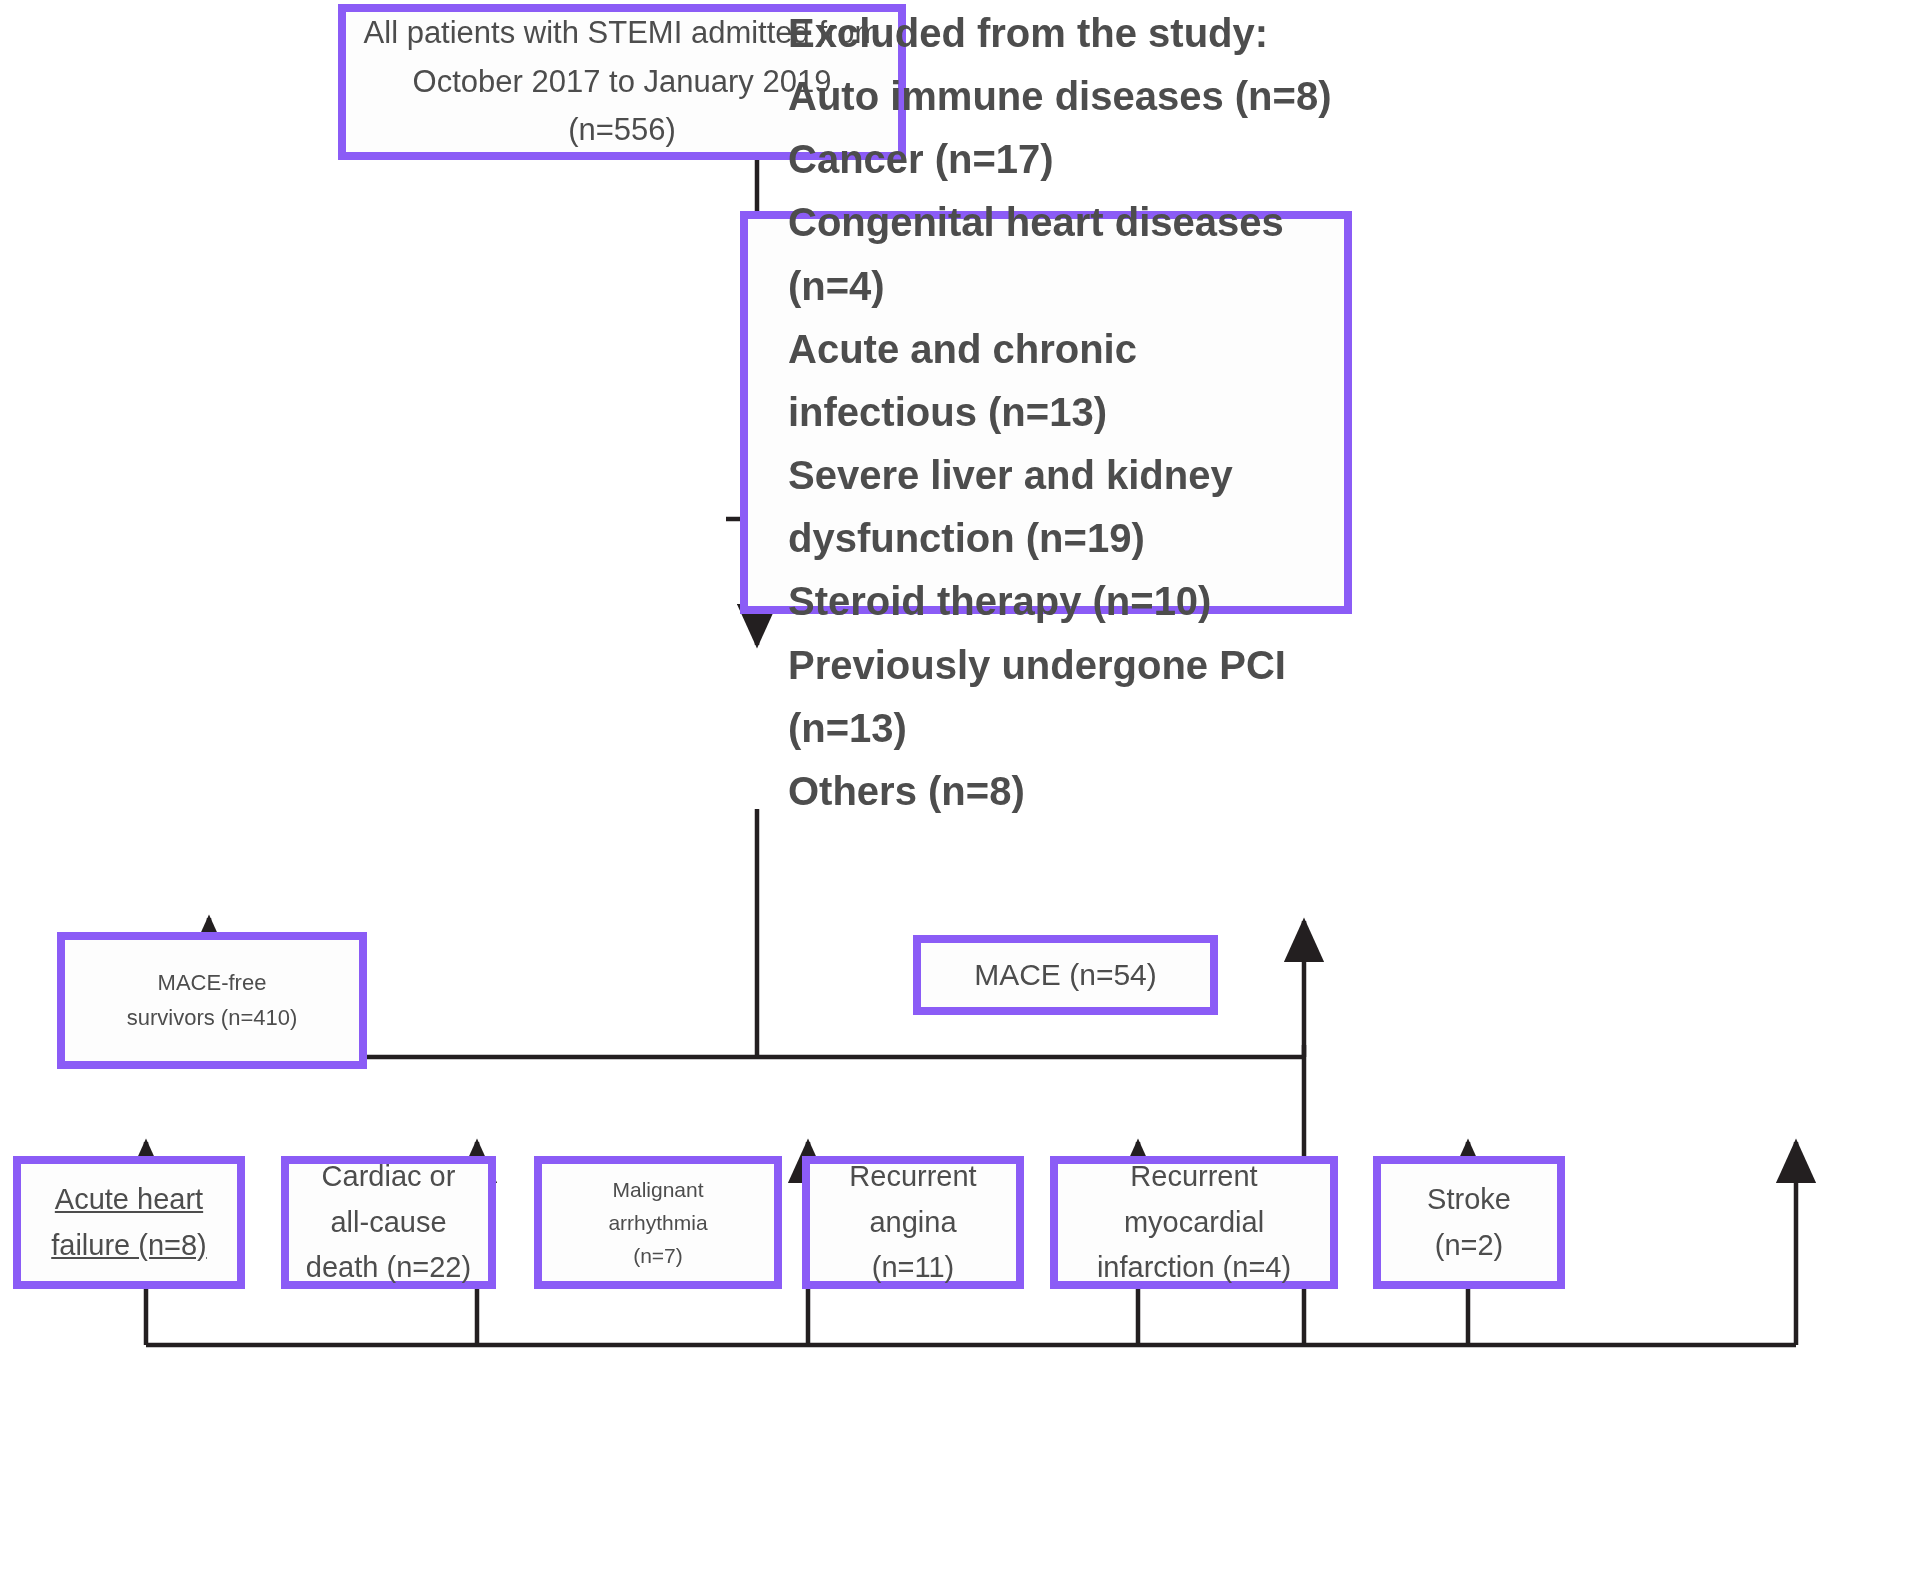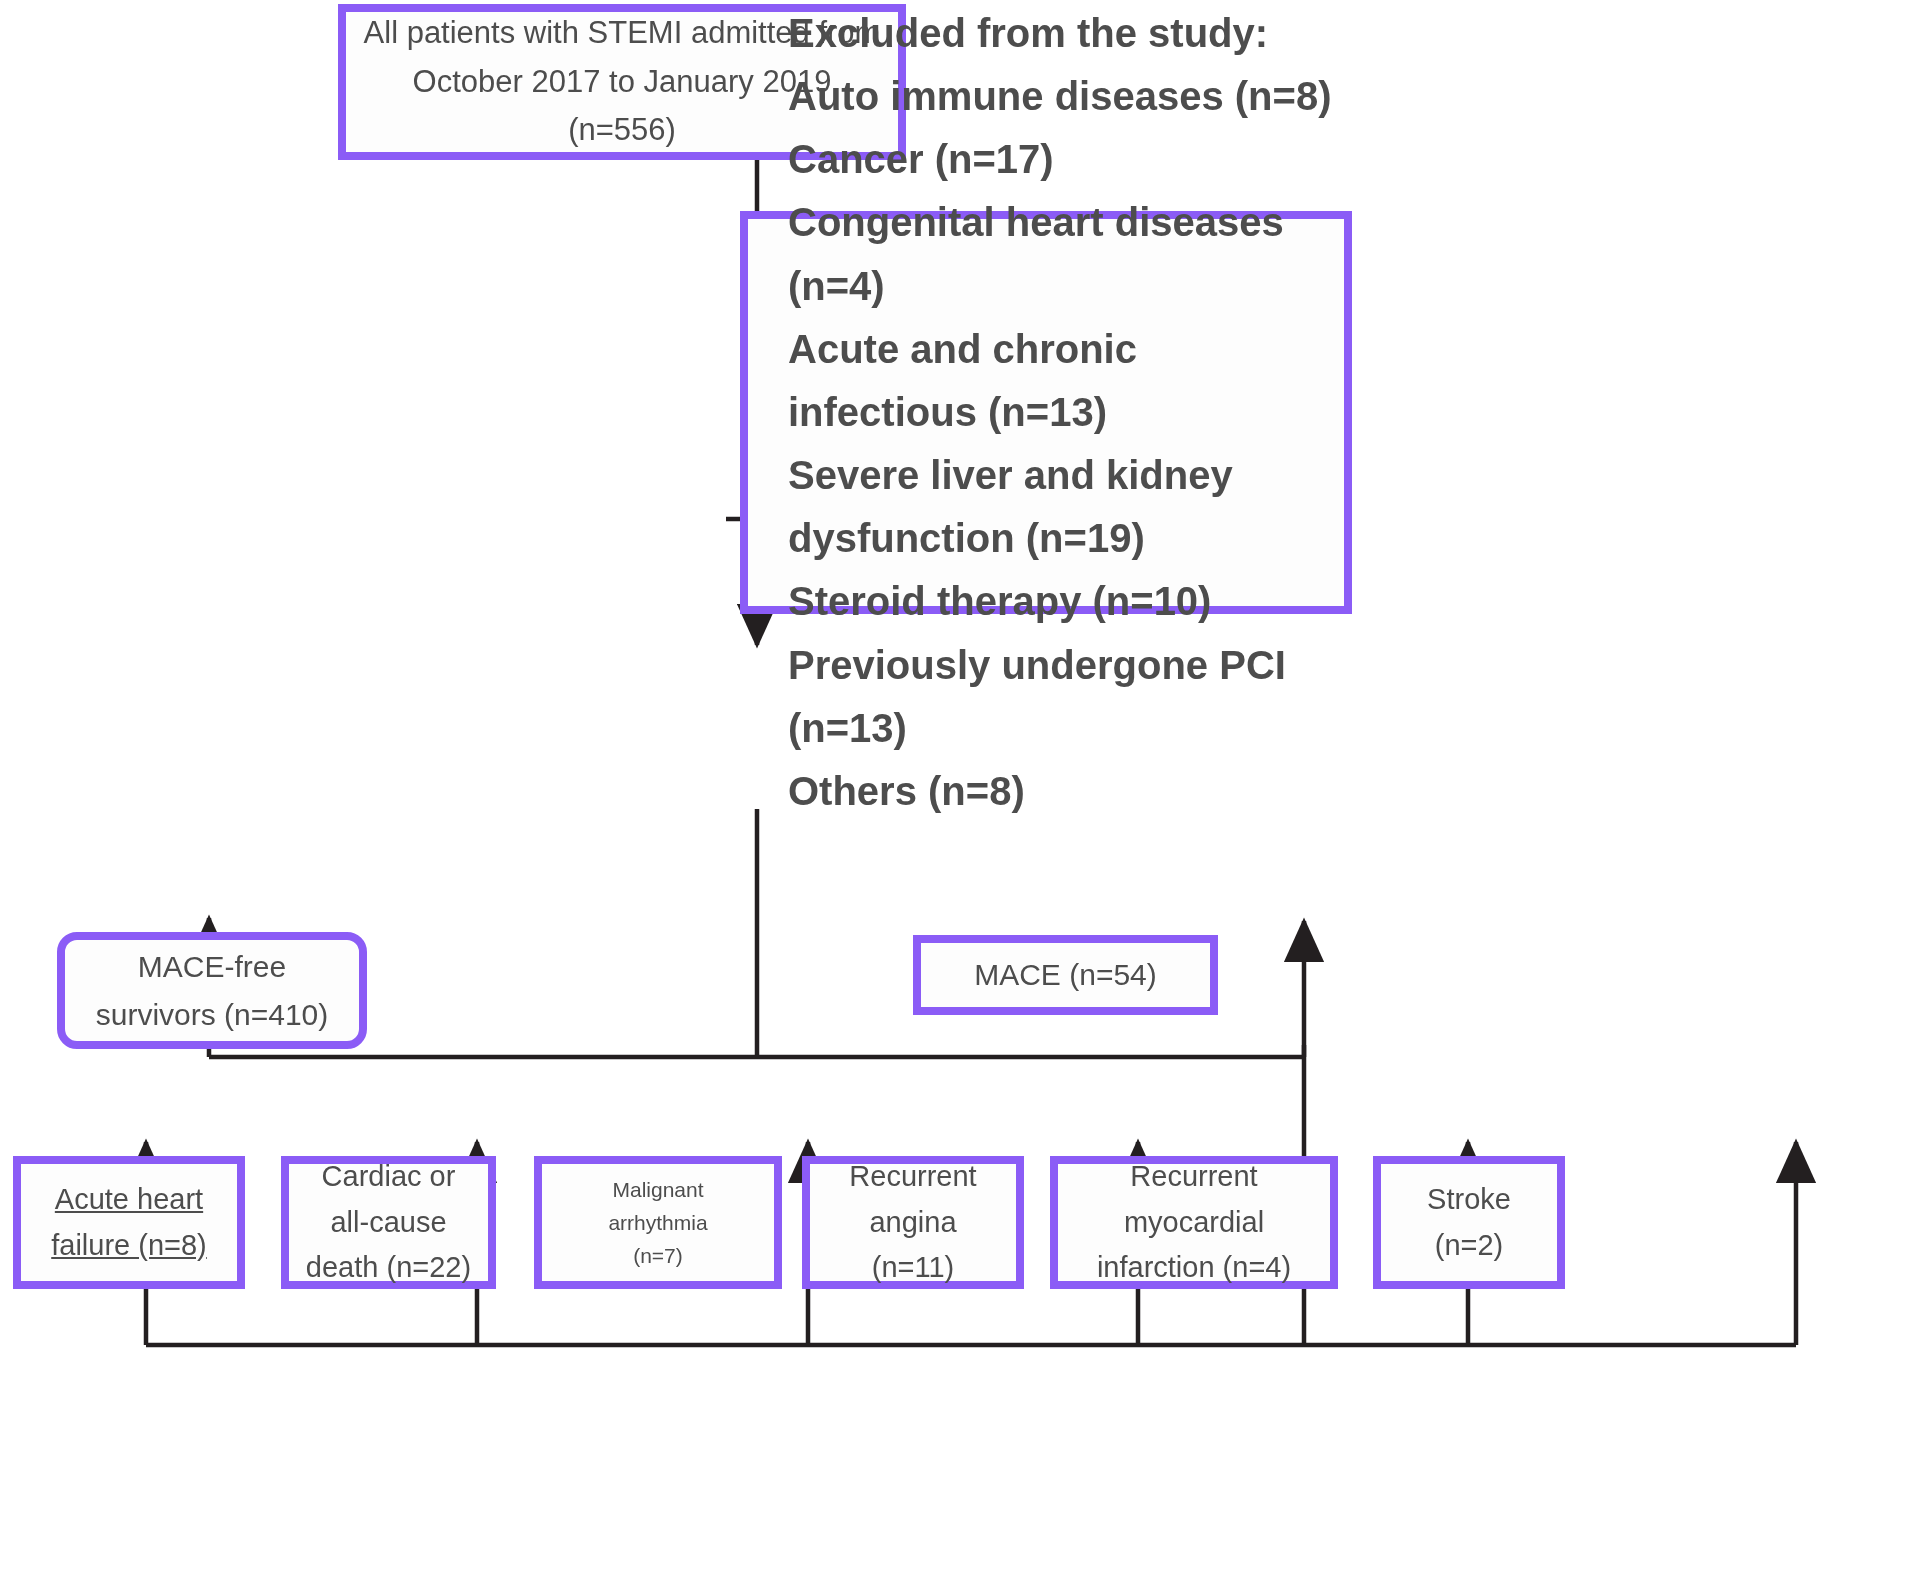--- a/index.html
+++ b/index.html
@@ -47,21 +47,21 @@
     top: 0;
     width: 1913px;
     height: 1594px;
     pointer-events: none;
   }
 
   
   #node-top      { left: 338px;  top: 4px;    width: 568px;  height: 156px;  font-size: 31px; }
   #node-excluded { left: 740px;  top: 211px;  width: 612px;  height: 403px;  font-size: 40px; font-weight: bold; }
   #node-included { left: 338px;  top: 666px;  width: 568px;  height: 143px;  font-size: 31px; }
-  #node-macefree { left: 57px;   top: 932px;  width: 310px;  height: 117px;  font-size: 30px; border-radius: 20px; }
+  #node-macefree { left: 57px;   top: 932px;  width: 310px;  height: 137px;  font-size: 22px; }
   #node-mace     { left: 913px;  top: 935px;  width: 305px;  height: 80px;  font-size: 30px; }
 
   #node-ahf   { left: 13px;   top: 1156px; width: 232px; height: 133px; font-size: 29px; text-decoration: underline; }
   #node-death { left: 281px;  top: 1156px; width: 215px; height: 133px; font-size: 29px; }
   #node-arr   { left: 534px;  top: 1156px; width: 248px; height: 133px; font-size: 21px; }
   #node-ang   { left: 802px;  top: 1156px; width: 222px; height: 133px; font-size: 29px; }
   #node-rmi   { left: 1050px; top: 1156px; width: 288px; height: 133px; font-size: 29px; }
   #node-str   { left: 1373px; top: 1156px; width: 192px; height: 133px; font-size: 29px; }
 </style>
 </head>

